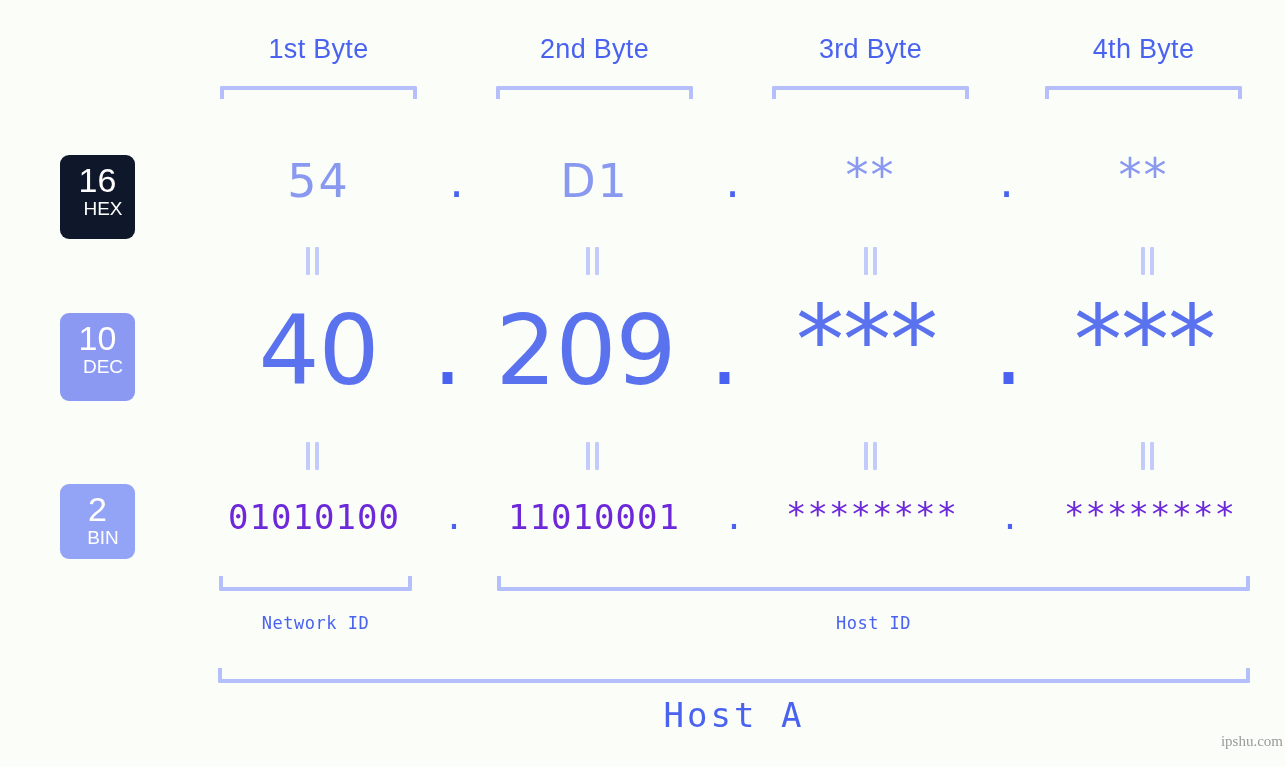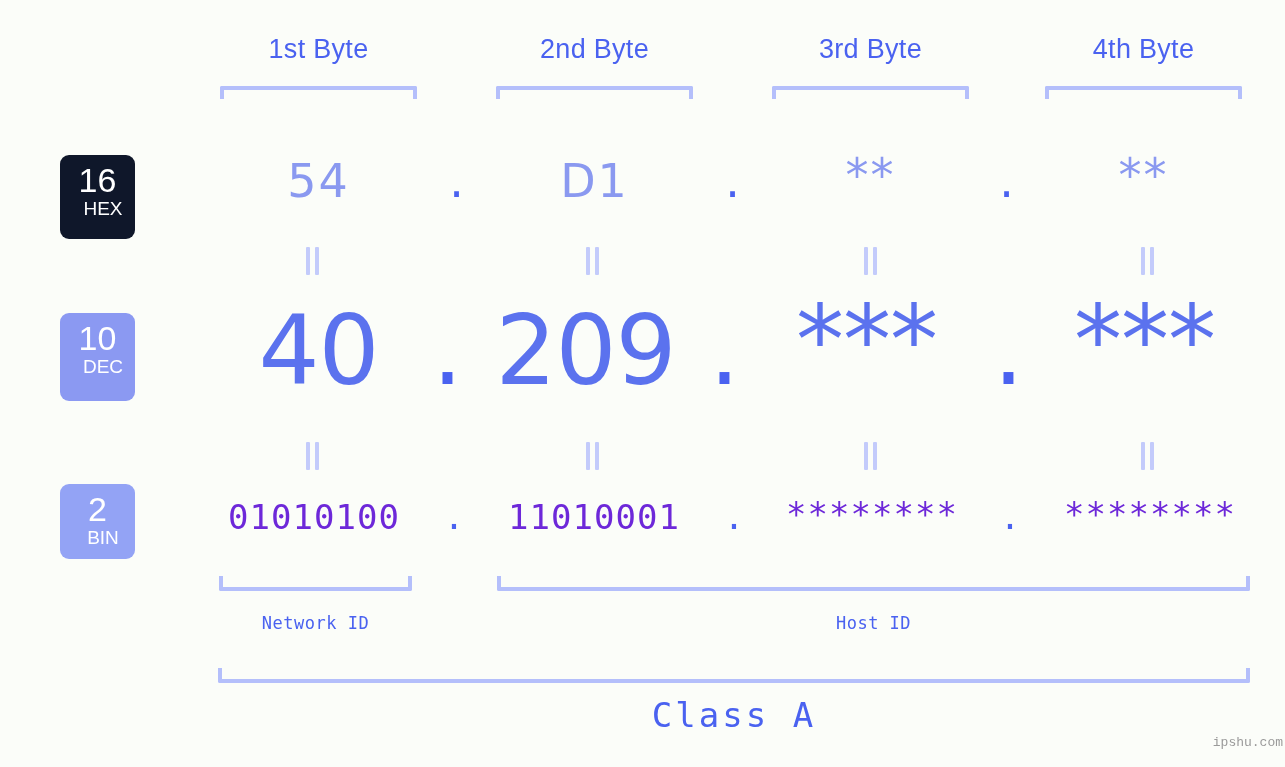--- a/index.html
+++ b/index.html
@@ -160,22 +160,22 @@
     font-size: 34px;
     color: #4a62f0;
     white-space: nowrap;
     line-height: 1;
     letter-spacing: 3px;
   }
   .watermark {
     position: absolute;
     right: 14px;
     bottom: 18px;
-    font-family: Liberation Mono, monospace;
-    font-size: 13px;
+    font-family: Liberation Serif, serif;
+    font-size: 15px;
     color: #9a9a9a;
     letter-spacing: 0px;
     white-space: nowrap;
     line-height: 1;
     margin-left: 12px;
   }
 </style>
 </head>
 <body>
 
@@ -264,17 +264,17 @@
   <div class="row-cell bin-dot" style="left:958px; top:500px; width:80px;">.</div>
   <div class="row-cell bin-val" style="left:1038px; top:497px; width:200px;">********</div>
 
   <div class="bracket-up" style="left:207px; top:576px; width:193px;"></div>
   <div class="bracket-up" style="left:485px; top:576px; width:753px;"></div>
 
   <div class="section-label" style="left:207px; top:615px; width:193px;">Network ID</div>
   <div class="section-label" style="left:485px; top:615px; width:753px;">Host ID</div>
 
   <div class="bracket-up" style="left:206px; top:668px; width:1032px;"></div>
-  <div class="class-label" style="left:206px; top:698px; width:1032px;">Class A</div>
+  <div class="class-label" style="left:206px; top:698px; width:1032px;">Host A</div>
 
   <div class="watermark">ipshu.com</div>
 
 </div>
 
 </body></html>

